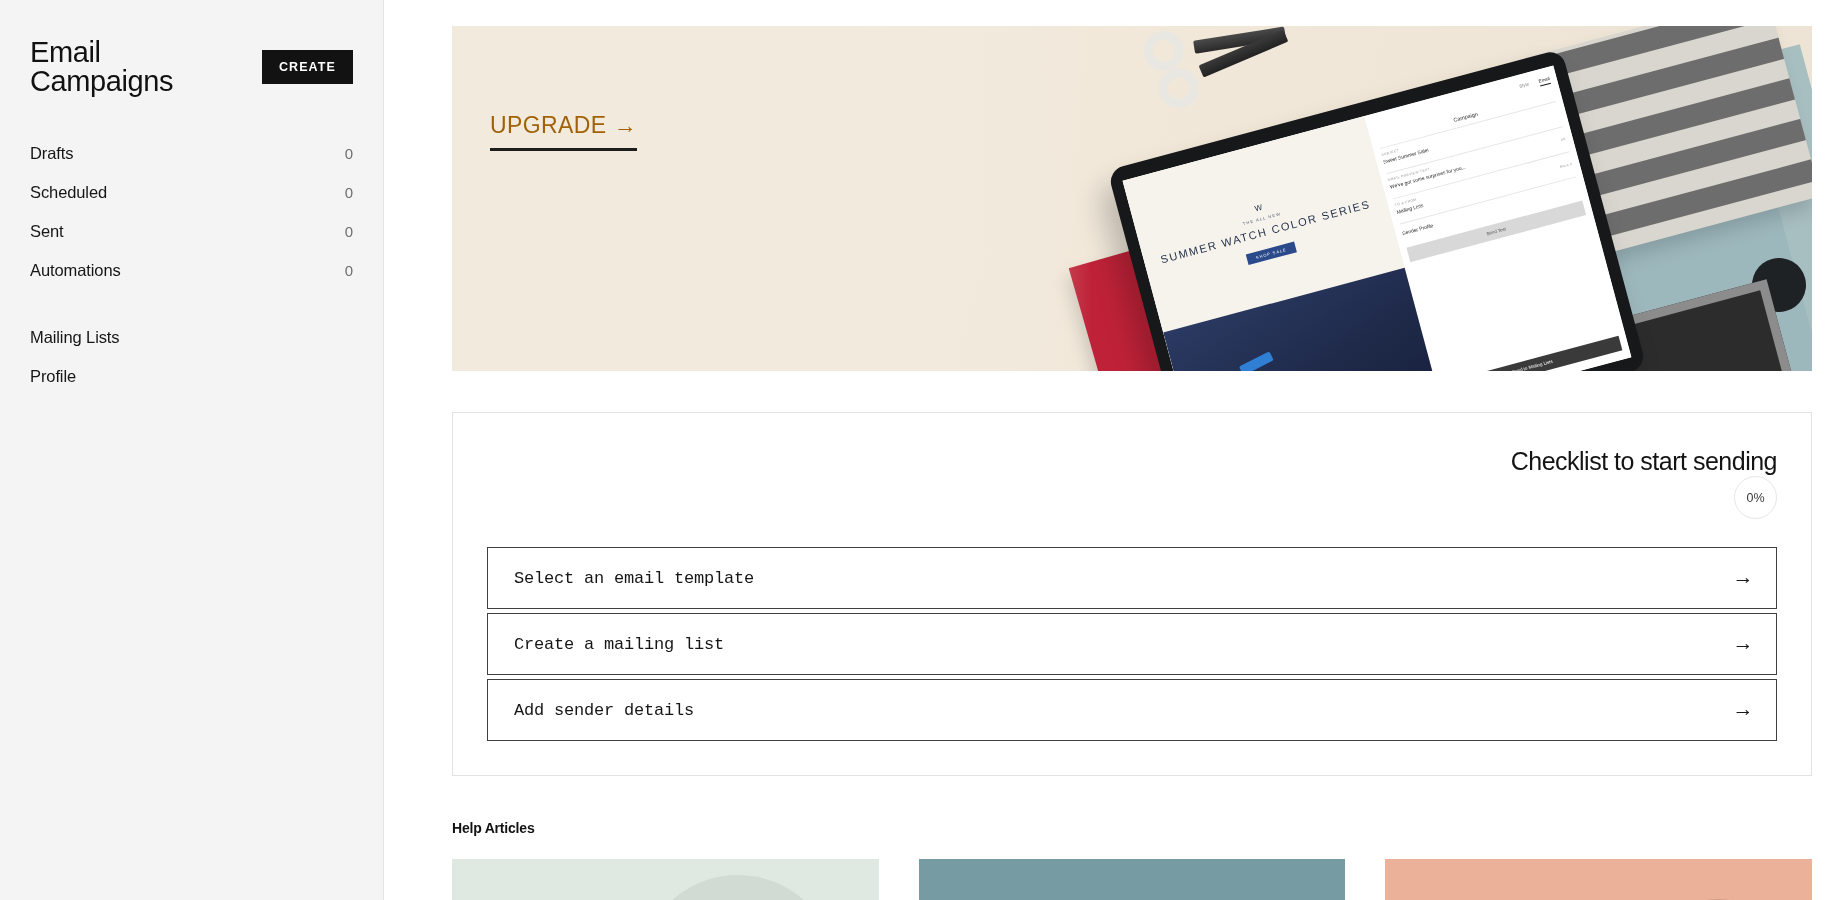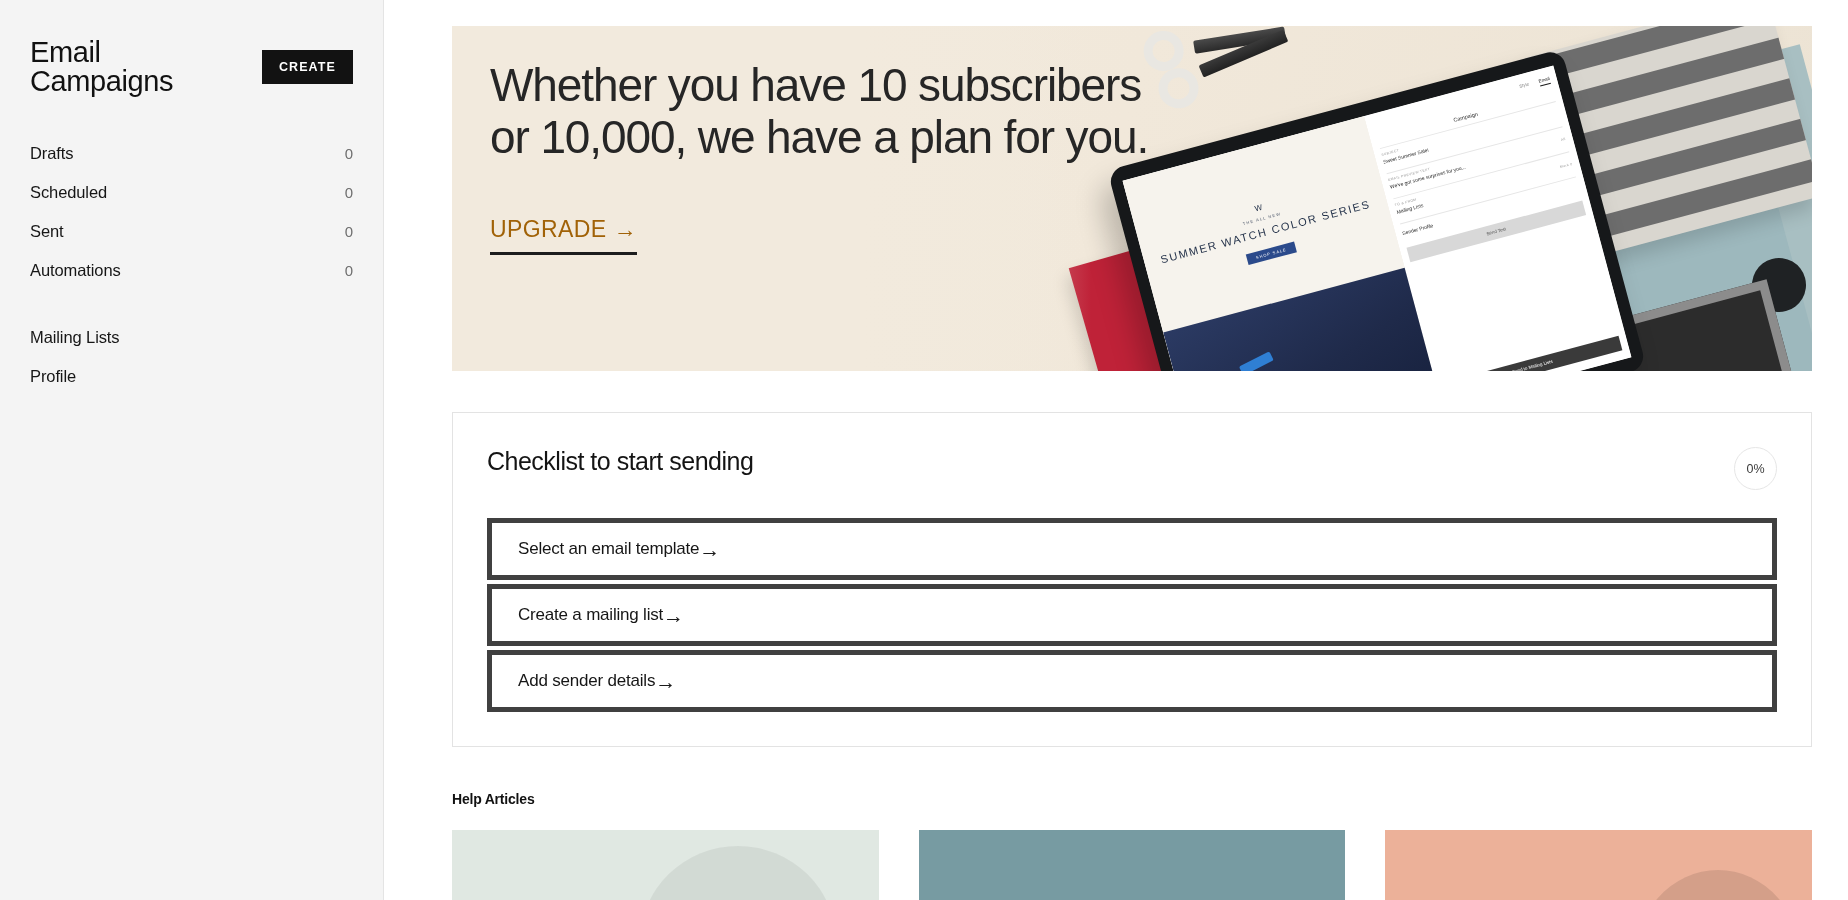--- a/index.html
+++ b/index.html
@@ -402,48 +402,51 @@
   }
 
   .checklist-card {
     flex: 1;
     border: 1px solid #e3e3e3;
     background: #fff;
     padding: 34px 34px 34px 34px;
   }
   .checklist-head {
     display: flex;
-    align-items: flex-start;
+    align-items: flex-end;
     justify-content: space-between;
+    flex-direction: column;
   }
   .checklist-title {
     font-size: 25px;
     font-weight: 500;
     color: #141414;
     letter-spacing: -0.5px;
   }
   .progress-ring {
     width: 43px; height: 43px;
     border-radius: 50%;
     border: 1.5px solid #e6e6e6;
     display: flex;
     align-items: center;
     justify-content: center;
     font-size: 12.5px;
     color: #3b3b3b;
     flex: none;
   }
   .checklist-items { margin-top: 28px; }
   .checklist-item {
-    border: 5px solid #404040;
+    border: 1px solid #404040;
     height: 62px;
     display: flex;
     align-items: center;
+    justify-content: space-between;
     padding: 0 27px 0 26px;
     cursor: pointer;
+    font-family: Liberation Mono, monospace;
   }
   .checklist-item + .checklist-item { margin-top: 4px; }
   .checklist-item .txt {
     font-size: 17px;
     color: #161616;
     font-weight: 500;
     letter-spacing: -0.2px;
   }
   .arrow-ico {
     font-size: 21px;
@@ -627,21 +630,20 @@
               <div class="sr-btn light">Send Test</div>
               <div class="sr-btn">Send to Mailing Lists</div>
             </div>
           </div>
         </div>
 
         <div class="hero-fade"></div>
       </div>
 
       <div class="hero-copy">
-        <div class="hero-title">Whether you have 10 subscribers or 10,000, we have a plan for you.</div>
         <span class="hero-cta"><span>UPGRADE</span><span class="arrow">→</span></span>
       </div>
     </section>
 
     <div class="cards-row">
 
       <section class="checklist-card">
         <div class="checklist-head">
           <h2 class="checklist-title">Checklist to start sending</h2>
           <div class="progress-ring">0%</div>

